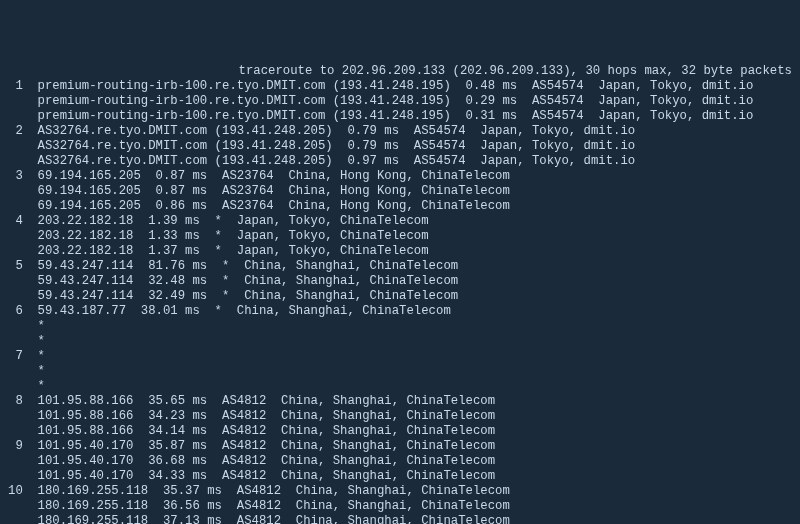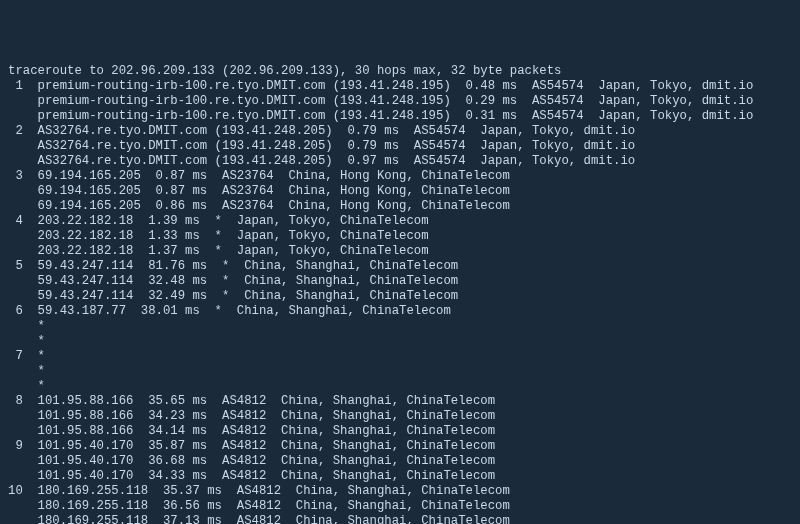--- a/index.html
+++ b/index.html
@@ -9,21 +9,21 @@
       color: #c8d8e8;
       font-family: 'Consolas', 'Menlo', 'Courier New', monospace;
       font-size: 12.3px;
       line-height: 1.22;
       white-space: pre;
       width: 800px;
       height: 524px;
       box-sizing: border-box;
       overflow: hidden;
     }
-    .header { color: #c8d8e8; }
+    .header { color: #c8d8e8; text-align: right; }
     .line { display: block; }
   </style>
 </head>
 <body>
 
 
 
 <div id="terminal"><span class="line header">traceroute to 202.96.209.133 (202.96.209.133), 30 hops max, 32 byte packets</span><span class="line"> 1  premium-routing-irb-100.re.tyo.DMIT.com (193.41.248.195)  0.48 ms  AS54574  Japan, Tokyo, dmit.io</span><span class="line">    premium-routing-irb-100.re.tyo.DMIT.com (193.41.248.195)  0.29 ms  AS54574  Japan, Tokyo, dmit.io</span><span class="line">    premium-routing-irb-100.re.tyo.DMIT.com (193.41.248.195)  0.31 ms  AS54574  Japan, Tokyo, dmit.io</span><span class="line"> 2  AS32764.re.tyo.DMIT.com (193.41.248.205)  0.79 ms  AS54574  Japan, Tokyo, dmit.io</span><span class="line">    AS32764.re.tyo.DMIT.com (193.41.248.205)  0.79 ms  AS54574  Japan, Tokyo, dmit.io</span><span class="line">    AS32764.re.tyo.DMIT.com (193.41.248.205)  0.97 ms  AS54574  Japan, Tokyo, dmit.io</span><span class="line"> 3  69.194.165.205  0.87 ms  AS23764  China, Hong Kong, ChinaTelecom</span><span class="line">    69.194.165.205  0.87 ms  AS23764  China, Hong Kong, ChinaTelecom</span><span class="line">    69.194.165.205  0.86 ms  AS23764  China, Hong Kong, ChinaTelecom</span><span class="line"> 4  203.22.182.18  1.39 ms  *  Japan, Tokyo, ChinaTelecom</span><span class="line">    203.22.182.18  1.33 ms  *  Japan, Tokyo, ChinaTelecom</span><span class="line">    203.22.182.18  1.37 ms  *  Japan, Tokyo, ChinaTelecom</span><span class="line"> 5  59.43.247.114  81.76 ms  *  China, Shanghai, ChinaTelecom</span><span class="line">    59.43.247.114  32.48 ms  *  China, Shanghai, ChinaTelecom</span><span class="line">    59.43.247.114  32.49 ms  *  China, Shanghai, ChinaTelecom</span><span class="line"> 6  59.43.187.77  38.01 ms  *  China, Shanghai, ChinaTelecom</span><span class="line">    *</span><span class="line">    *</span><span class="line"> 7  *</span><span class="line">    *</span><span class="line">    *</span><span class="line"> 8  101.95.88.166  35.65 ms  AS4812  China, Shanghai, ChinaTelecom</span><span class="line">    101.95.88.166  34.23 ms  AS4812  China, Shanghai, ChinaTelecom</span><span class="line">    101.95.88.166  34.14 ms  AS4812  China, Shanghai, ChinaTelecom</span><span class="line"> 9  101.95.40.170  35.87 ms  AS4812  China, Shanghai, ChinaTelecom</span><span class="line">    101.95.40.170  36.68 ms  AS4812  China, Shanghai, ChinaTelecom</span><span class="line">    101.95.40.170  34.33 ms  AS4812  China, Shanghai, ChinaTelecom</span><span class="line">10  180.169.255.118  35.37 ms  AS4812  China, Shanghai, ChinaTelecom</span><span class="line">    180.169.255.118  36.56 ms  AS4812  China, Shanghai, ChinaTelecom</span><span class="line">    180.169.255.118  37.13 ms  AS4812  China, Shanghai, ChinaTelecom</span></div>
 
 

